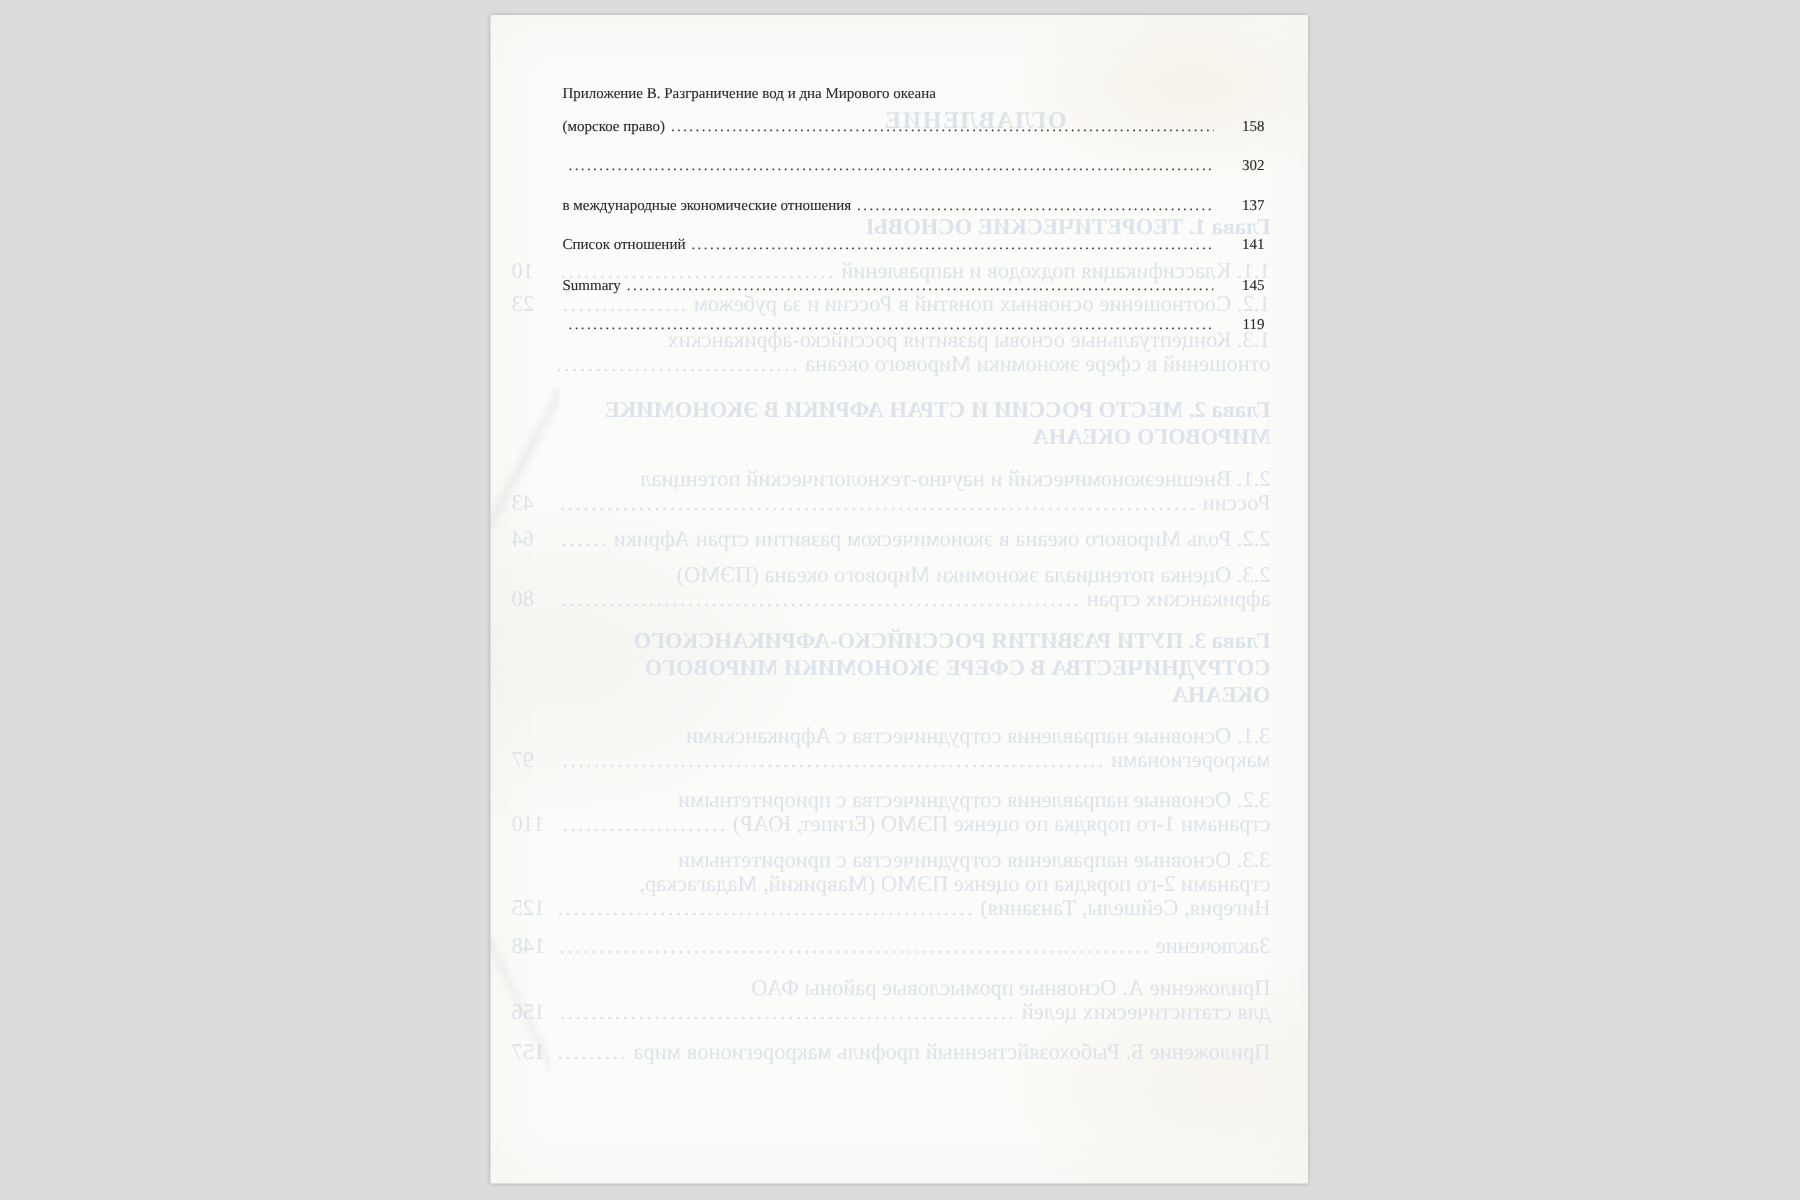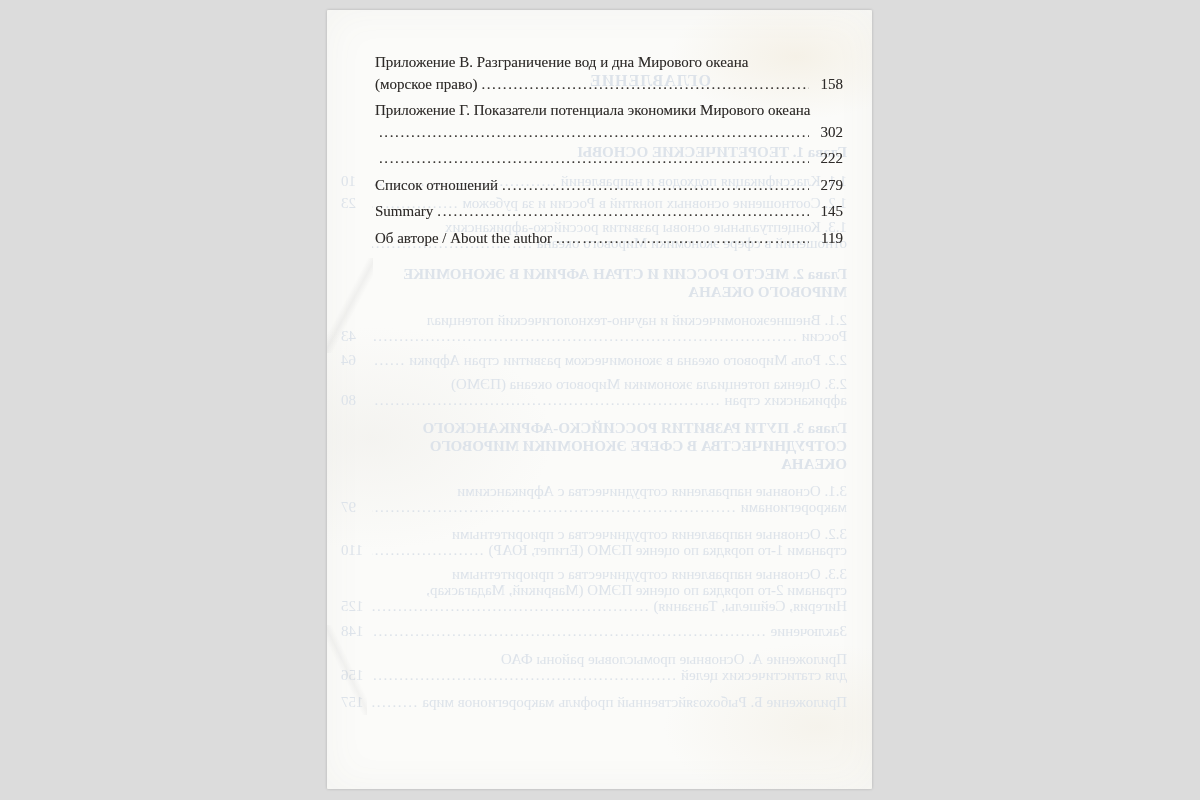--- a/index.html
+++ b/index.html
@@ -46,21 +46,21 @@
     letter-spacing:1px;padding-right:112px;}
   .g-row{display:flex;align-items:baseline;line-height:16px;}
   .g-row .t{white-space:nowrap;}
   .g-row .dots{flex:1 1 auto;min-width:0;overflow:hidden;white-space:nowrap;
     letter-spacing:1.5px;margin-left:5px;}
   .g-row .pg{margin-left:7px;min-width:24px;text-align:right;white-space:nowrap;}
 
   
   .main-layer{
     position:absolute;left:48px;right:29px;top:42px;
-    color:#2e2b29;font-size:15px;
+    color:#2e2b29;font-size:10px;
     text-shadow:0 0 0.5px rgba(46,43,41,0.35);
   }
   .entry{margin-bottom:5px;}
   .entry .l{line-height:21.5px;white-space:nowrap;}
   .row{display:flex;align-items:flex-end;line-height:21.5px;}
   .row .t{white-space:nowrap;}
   .row .dots{flex:1 1 auto;min-width:0;overflow:hidden;white-space:nowrap;
     letter-spacing:1.6px;margin-left:4px;color:#3a3734;}
   .row .pg{margin-left:8px;min-width:26px;text-align:right;white-space:nowrap;}
 </style>
@@ -181,49 +181,48 @@
     <div class="main-layer" id="toc">
         <div class="entry">
           <div class="l">Приложение В. Разграничение вод и дна Мирового океана</div>
           <div class="row">
             <span class="t">(морское право)</span>
             <span class="dots">........................................................................................................................................................................................................</span>
             <span class="pg">158</span>
           </div>
         </div>
         <div class="entry">
-          <div class="l">Приложение Г. Показатели потенциала экономики Мирового океана</div>
           <div class="row">
             <span class="dots">........................................................................................................................................................................................................</span>
             <span class="pg">302</span>
           </div>
         </div>
         <div class="entry">
           <div class="row">
-            <span class="dots">........................................................................................................................................................................................................</span>
-            <span class="pg">222</span>
+            <span class="t">в международные экономические отношения</span>
+            <span class="dots">........................................................................................................................................................................................................</span>
+            <span class="pg">137</span>
           </div>
         </div>
         <div class="entry">
           <div class="row">
             <span class="t">Список отношений</span>
             <span class="dots">........................................................................................................................................................................................................</span>
-            <span class="pg">279</span>
+            <span class="pg">141</span>
           </div>
         </div>
         <div class="entry">
           <div class="row">
             <span class="t">Summary</span>
             <span class="dots">........................................................................................................................................................................................................</span>
             <span class="pg">145</span>
           </div>
         </div>
         <div class="entry">
           <div class="row">
-            <span class="t">Об авторе / About the author</span>
             <span class="dots">........................................................................................................................................................................................................</span>
             <span class="pg">119</span>
           </div>
         </div>
       </div>
     <div class="crease c1"></div>
     <div class="crease c2"></div>
   </div>
 </div>
 

